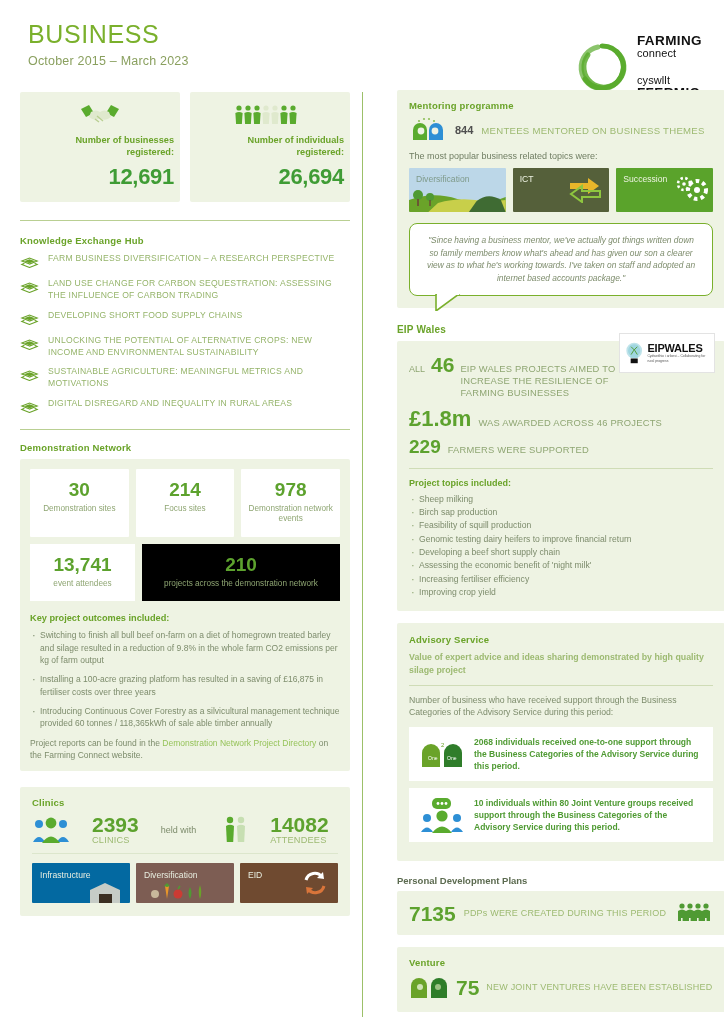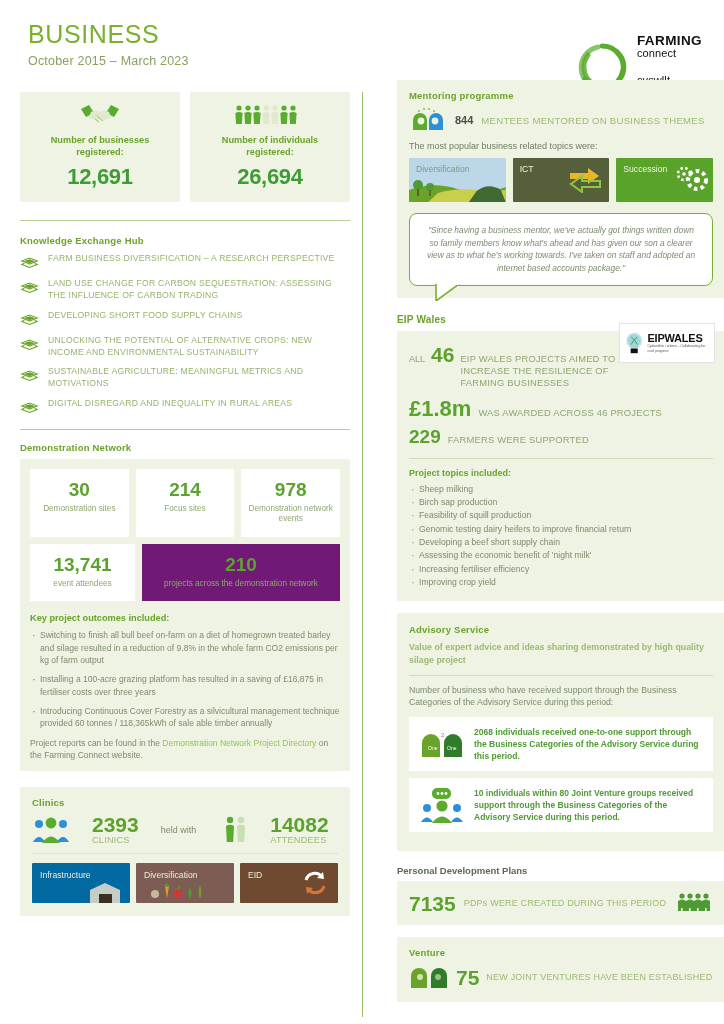--- a/index.html
+++ b/index.html
@@ -20,52 +20,52 @@
   .logo{position:absolute;right:22px;top:34px;display:flex;align-items:center;gap:9px;}
   .logo-mark{width:52px;height:52px;flex:0 0 auto;}
   .logo-text{line-height:1.02;}
   .logo-l1{font-size:13.5px;font-weight:bold;color:#111;letter-spacing:.4px;}
   .logo-l2{font-size:11px;color:#111;letter-spacing:.1px;}
   .logo-l3{font-size:11px;color:#111;margin-top:16px;letter-spacing:.1px;}
   .logo-l4{font-size:13.5px;font-weight:bold;color:#111;letter-spacing:.4px;}
 
   
   .col-left{position:absolute;left:20px;top:92px;width:330px;}
-  .col-right{position:absolute;left:378px;top:80px;width:328px;padding-left:19px;}
+  .col-right{position:absolute;left:378px;top:90px;width:328px;padding-left:19px;}
   .vdivider{position:absolute;left:362px;top:92px;width:1px;height:925px;background:#9cc069;}
 
   
   .panel{background:#eef3e3;border-radius:2px;}
   .sec-title{font-size:9.5px;font-weight:bold;color:#6aa329;letter-spacing:.2px;margin-bottom:6px;}
   .sec-title.big{font-size:10px;}
 
   
   .top-cards{display:flex;gap:10px;}
-  .stat-card{flex:1;background:#eef3e3;border-radius:2px;padding:10px 6px 12px;text-align:center;}
+  .stat-card{flex:1;background:#eef3e3;border-radius:2px;padding:10px 6px 12px;text-align:right;}
   .stat-card .icons{height:26px;display:flex;align-items:center;justify-content:center;}
   .stat-label{font-size:9.2px;font-weight:bold;color:#6aa329;line-height:1.32;margin-top:6px;}
   .stat-num{font-size:22px;font-weight:bold;color:#3f9c35;margin-top:6px;letter-spacing:-.3px;}
 
   .hr-green{height:1px;background:#b9cf92;margin:18px 0 14px;}
 
   
   .keh-list{margin-top:2px;}
   .keh-row{display:flex;align-items:flex-start;gap:9px;margin-bottom:7px;}
   .keh-ico{flex:0 0 auto;width:19px;height:17px;margin-top:1px;}
   .keh-txt{font-size:8.6px;color:#95b46a;line-height:1.42;letter-spacing:.25px;text-transform:uppercase;}
 
   
   .dn-panel{padding:10px;margin-top:2px;}
   .dn-grid{display:flex;gap:7px;}
   .dn-cell{background:#fff;border-radius:1px;padding:11px 4px 12px;text-align:center;flex:1;}
   .dn-num{font-size:19px;font-weight:bold;color:#5da22e;line-height:1;}
   .dn-cap{font-size:8.2px;color:#8fa673;margin-top:5px;line-height:1.3;}
   .dn-row2{display:flex;gap:7px;margin-top:7px;}
   .dn-cell-a{flex:0 0 97px;background:#fff;padding:11px 4px 12px;text-align:center;}
-  .dn-cell-b{flex:1;background:#701a75;padding:11px 4px 12px;text-align:center;}
+  .dn-cell-b{flex:1;background:#000000;padding:11px 4px 12px;text-align:center;}
   .dn-wide{display:flex;align-items:center;gap:9px;background:#fff;margin-top:7px;padding:10px 12px;}
   .dn-wide-num{font-size:18px;font-weight:bold;color:#5da22e;line-height:1;}
   .dn-wide-txt{font-size:8.4px;color:#8fa673;line-height:1.35;}
 
   .kpo-title{font-size:9.2px;font-weight:bold;color:#6aa329;margin:12px 0 6px;}
   .bullets{margin:0;padding:0;list-style:none;}
   .bullets li{font-size:8.5px;color:#7d8c6c;line-height:1.45;margin-bottom:7px;padding-left:10px;position:relative;}
   .bullets li:before{content:"·";position:absolute;left:2px;top:-1px;font-size:11px;color:#7d8c6c;}
   .note{font-size:8.5px;color:#7d8c6c;line-height:1.45;margin-top:3px;}
   .link{color:#96c35a;}

